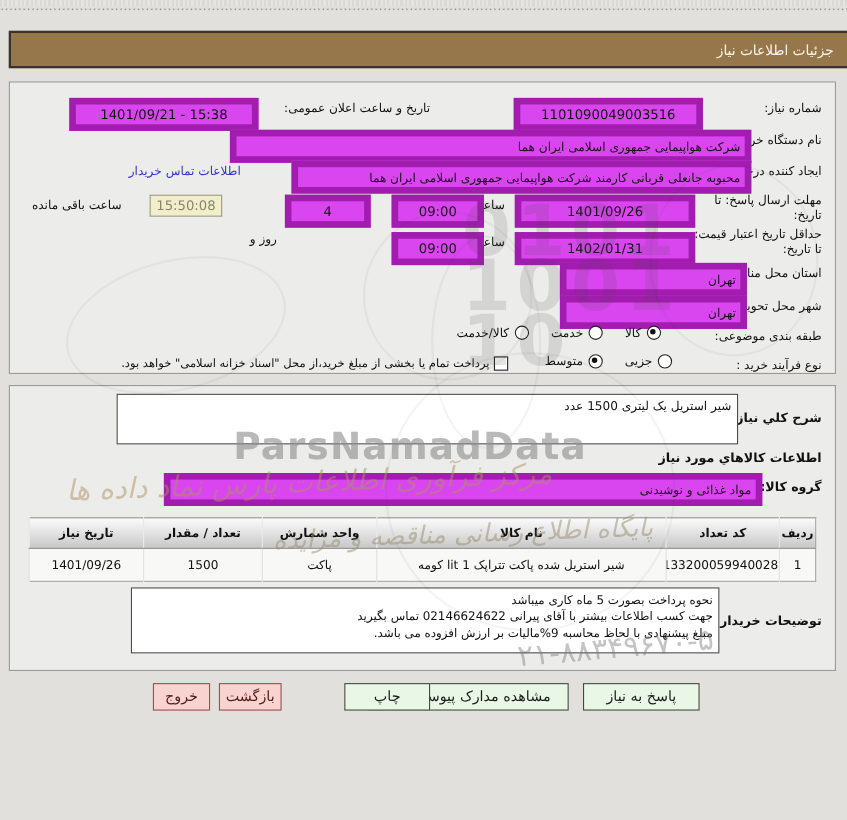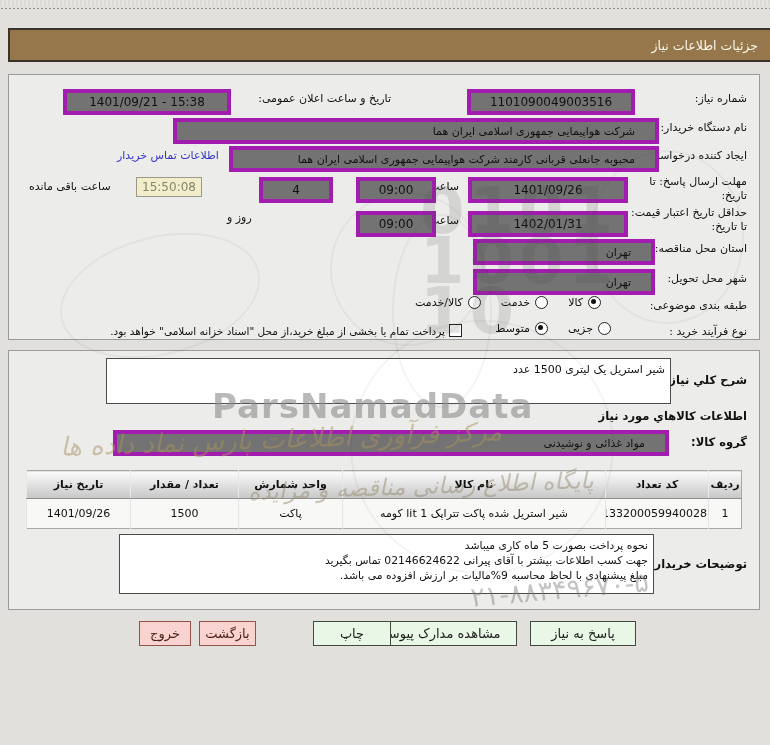--- a/index.html
+++ b/index.html
@@ -26,25 +26,25 @@
     padding-right:16px;}
 
   
   .panel{position:absolute;background:#ececea;border:1px solid #9a9a9a;}
   #panel1{left:8px;top:74px;width:750px;height:264px;}
   #panel2{left:8px;top:350px;width:750px;height:258px;}
 
   .lbl{position:absolute;font-size:11px;color:#111;white-space:nowrap;}
   .lbl.wrap{white-space:normal;text-align:right;line-height:14px;}
   .lbl.b{font-weight:bold;font-size:11.5px;}
-  .field{position:absolute;background:#737373;border:4px solid #a21caf;
+  .field{position:absolute;background:#d946ef;border:6px solid #a21caf;
     font-size:11.5px;color:#111;display:flex;align-items:center;
     overflow:hidden;white-space:nowrap;}
   .field.num{direction:ltr;justify-content:center;font-size:12px;}
-  .field.rt{justify-content:flex-start;padding-right:20px;}
+  .field.rt{justify-content:flex-start;padding-right:4px;margin-left:36px;}
   .field.dim{background:#f2eecb;border:1px solid #9a9a8a;color:#85856a;}
   .link{position:absolute;color:#3333cc;font-size:11px;white-space:nowrap;cursor:pointer;}
 
   
   .opt-group{position:absolute;display:flex;direction:rtl;align-items:center;gap:6px;}
   .opt{display:flex;align-items:center;gap:5px;margin-left:14px;}
   .radio{width:11px;height:11px;border-radius:50%;border:1px solid #222;background:#fff;
     display:inline-block;position:relative;flex:0 0 auto;}
   .radio.checked::after{content:"";position:absolute;left:2px;top:2px;width:5px;height:5px;
     border-radius:50%;background:#111;}

